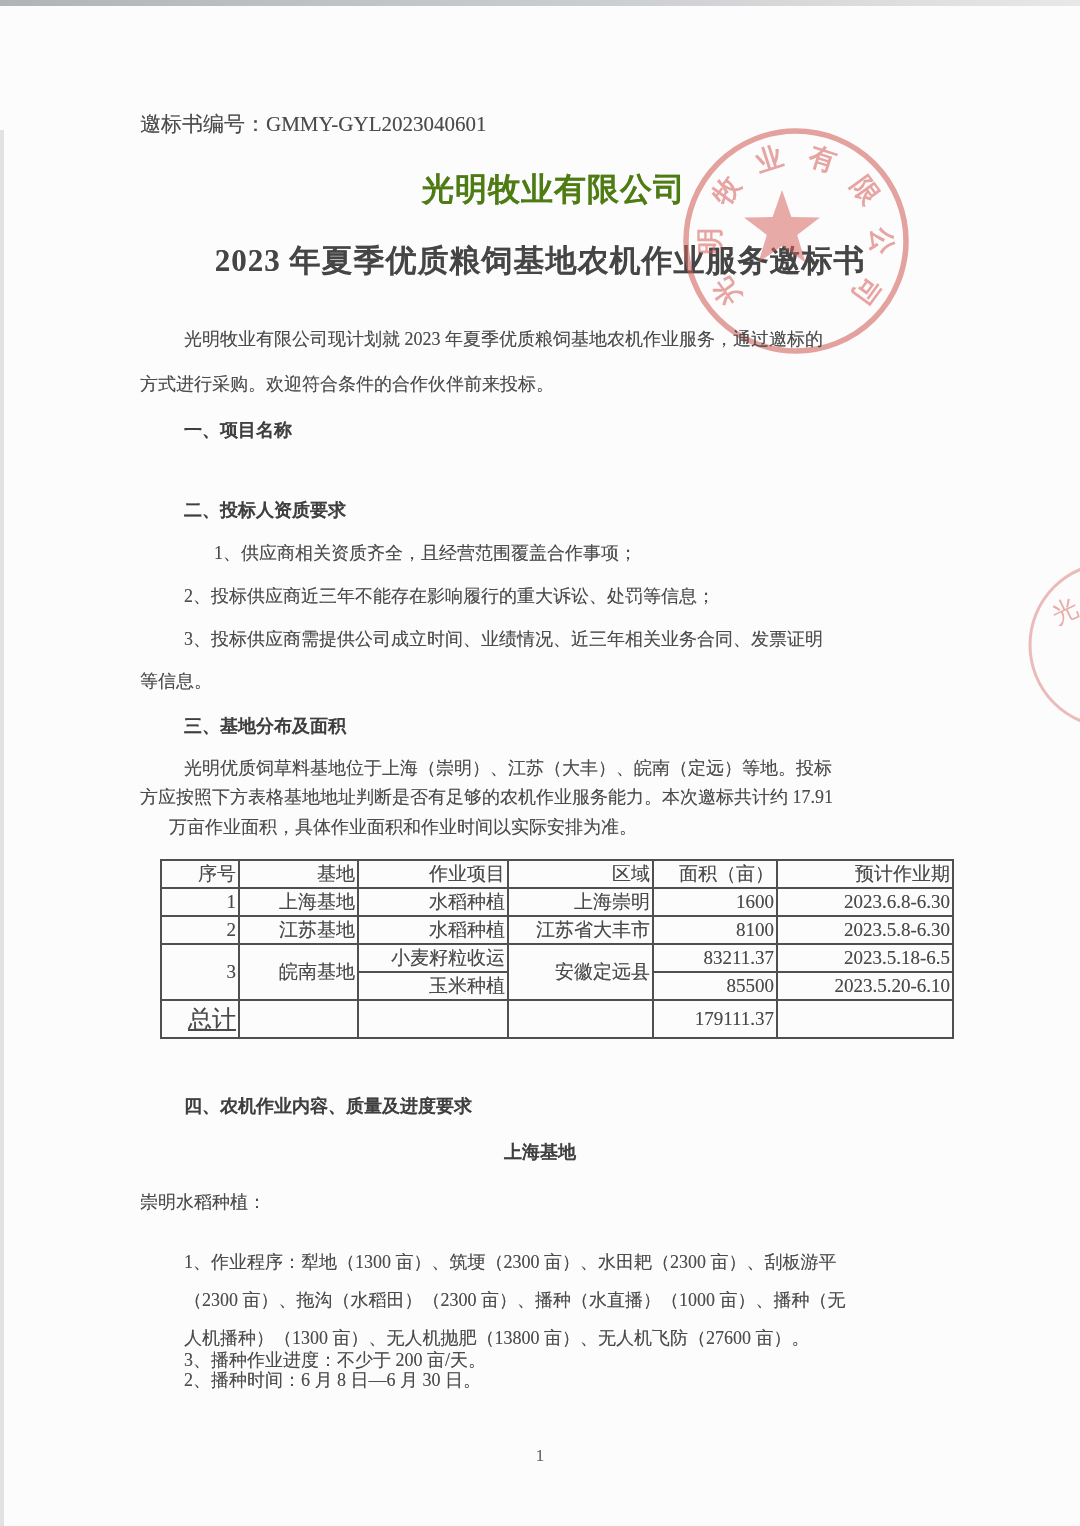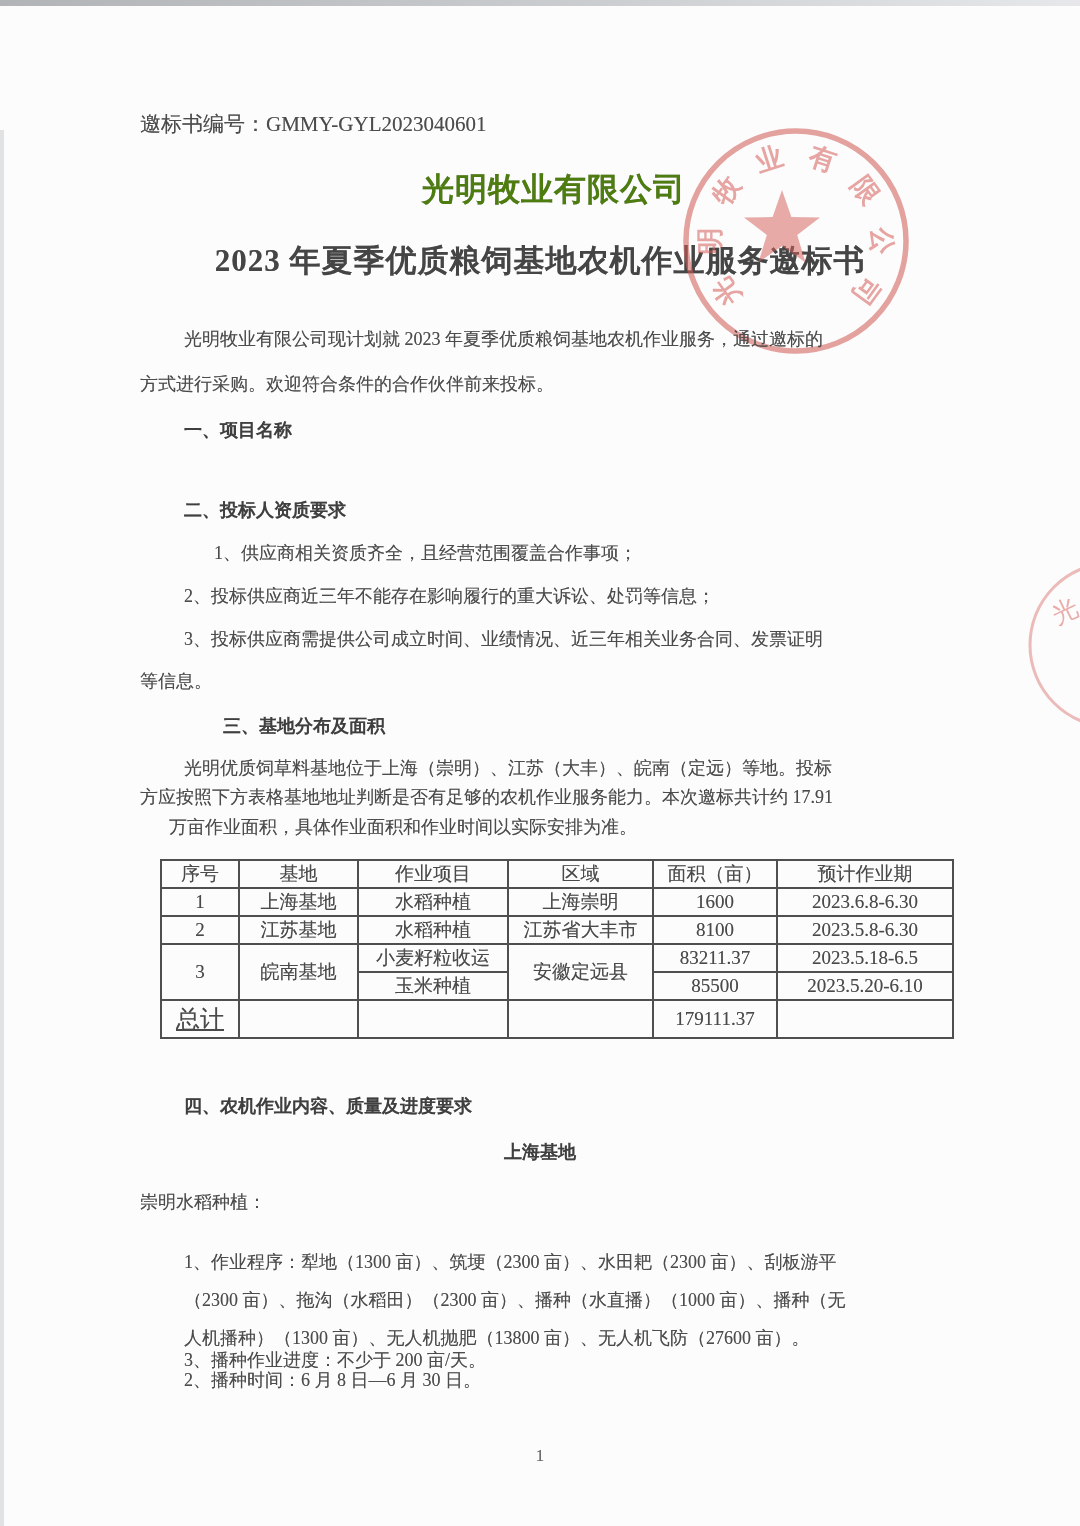--- a/index.html
+++ b/index.html
@@ -29,21 +29,21 @@
   .bold{font-weight:bold;color:#3f3f3f;}
   .center{left:0;right:0;text-align:center;}
   .soft{text-shadow:0 0 .5px rgba(60,60,60,.45);}
   table.bases{
     position:absolute;left:160px;top:859px;
     border-collapse:collapse;table-layout:fixed;width:792px;
     font-size:19px;color:#4a4a4a;
   }
   table.bases td{
     border:2px solid #4f4f4f;
-    text-align:center;vertical-align:middle;
+    text-align:right;vertical-align:middle;
     padding:0 2px;overflow:hidden;
   }
   table.bases .hrow td{height:24px;}
   table.bases .drow td{height:25px;}
   table.bases .drow3 td{height:26px;}
   table.bases .trow td{height:36px;}
   .total-label{font-size:24px;text-decoration:underline;}
   .stamp-svg{position:absolute;pointer-events:none;}
   .pagenum{font-size:17px;color:#6a6a6a;}
 </style>
@@ -85,21 +85,21 @@
   <div class="abs fs22 soft" style="left:140px;top:372px;">方式进行采购。欢迎符合条件的合作伙伴前来投标。</div>
 
   <div class="abs fs22 bold soft" style="left:184px;top:418px;">一、项目名称</div>
 
   <div class="abs fs22 bold soft" style="left:184px;top:498px;">二、投标人资质要求</div>
   <div class="abs fs22 soft" style="left:184px;top:541px;margin-left:30px;">1、供应商相关资质齐全，且经营范围覆盖合作事项；</div>
   <div class="abs fs22 soft" style="left:184px;top:584px;">2、投标供应商近三年不能存在影响履行的重大诉讼、处罚等信息；</div>
   <div class="abs fs22 soft" style="left:184px;top:627px;">3、投标供应商需提供公司成立时间、业绩情况、近三年相关业务合同、发票证明</div>
   <div class="abs fs22 soft" style="left:140px;top:669px;">等信息。</div>
 
-  <div class="abs fs22 bold soft" style="left:184px;top:714px;margin-left:39px;">三、基地分布及面积</div>
+  <div class="abs fs22 bold soft" style="left:184px;top:714px;">三、基地分布及面积</div>
   <div class="abs fs22 soft" style="left:184px;top:756px;">光明优质饲草料基地位于上海（崇明）、江苏（大丰）、皖南（定远）等地。投标</div>
   <div class="abs fs22 soft" style="left:140px;top:785px;">方应按照下方表格基地地址判断是否有足够的农机作业服务能力。本次邀标共计约 17.91</div>
   <div class="abs fs22 soft" style="left:153px;top:815px;margin-left:16px;">万亩作业面积，具体作业面积和作业时间以实际安排为准。</div>
 
   <table class="bases soft">
     <colgroup>
       <col style="width:78px">
         <col style="width:119px">
         <col style="width:150px">
       <col style="width:145px">

